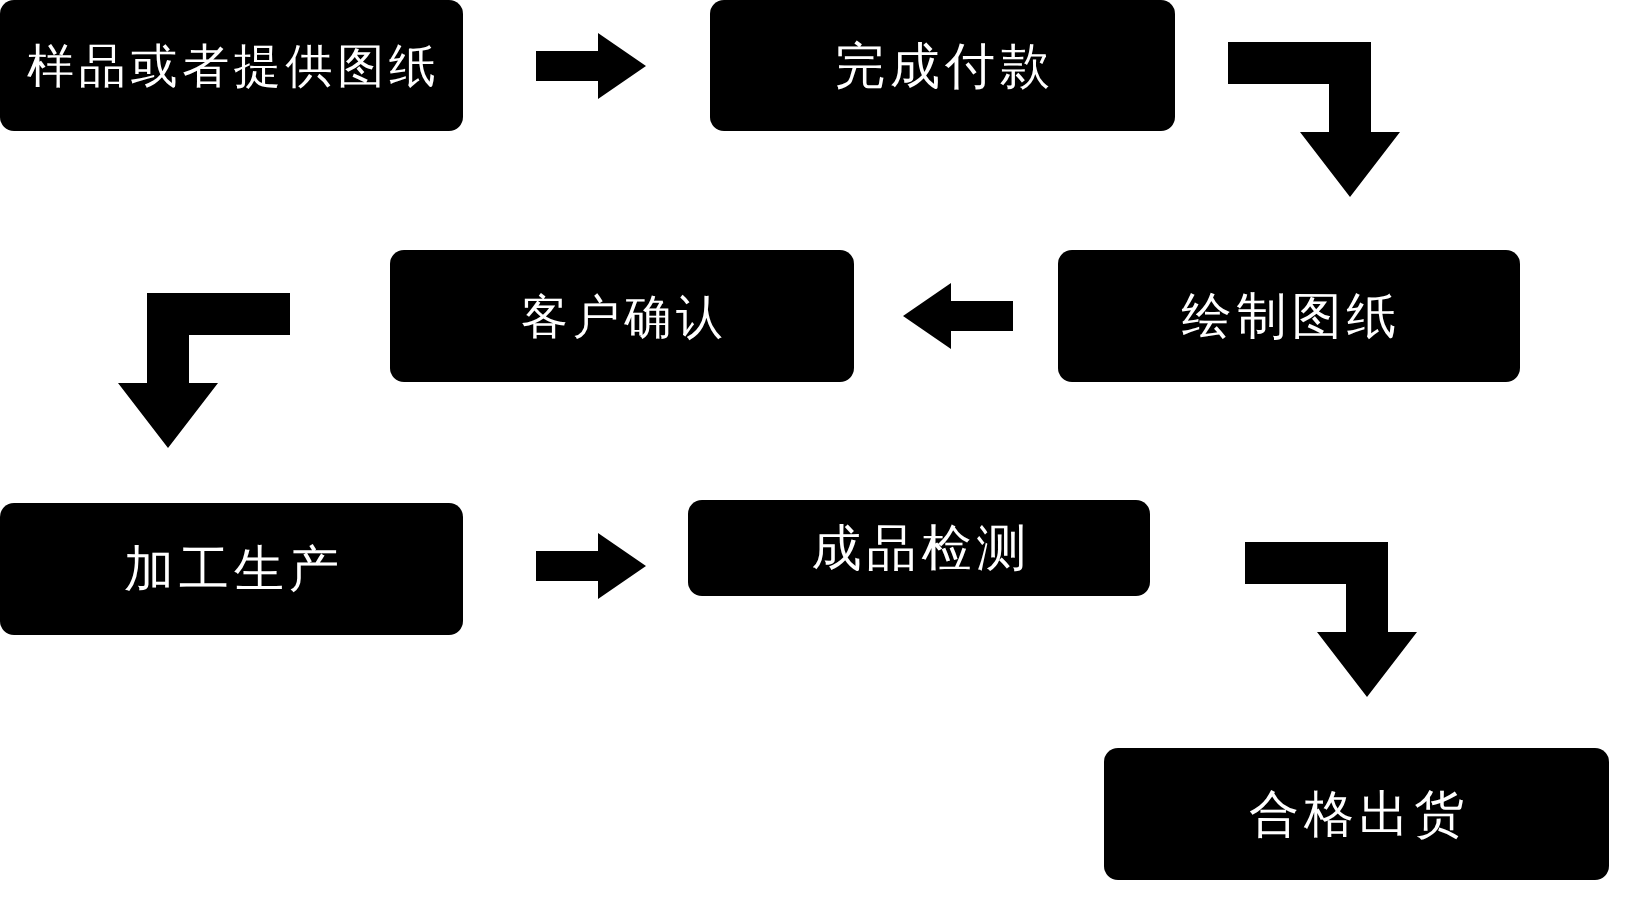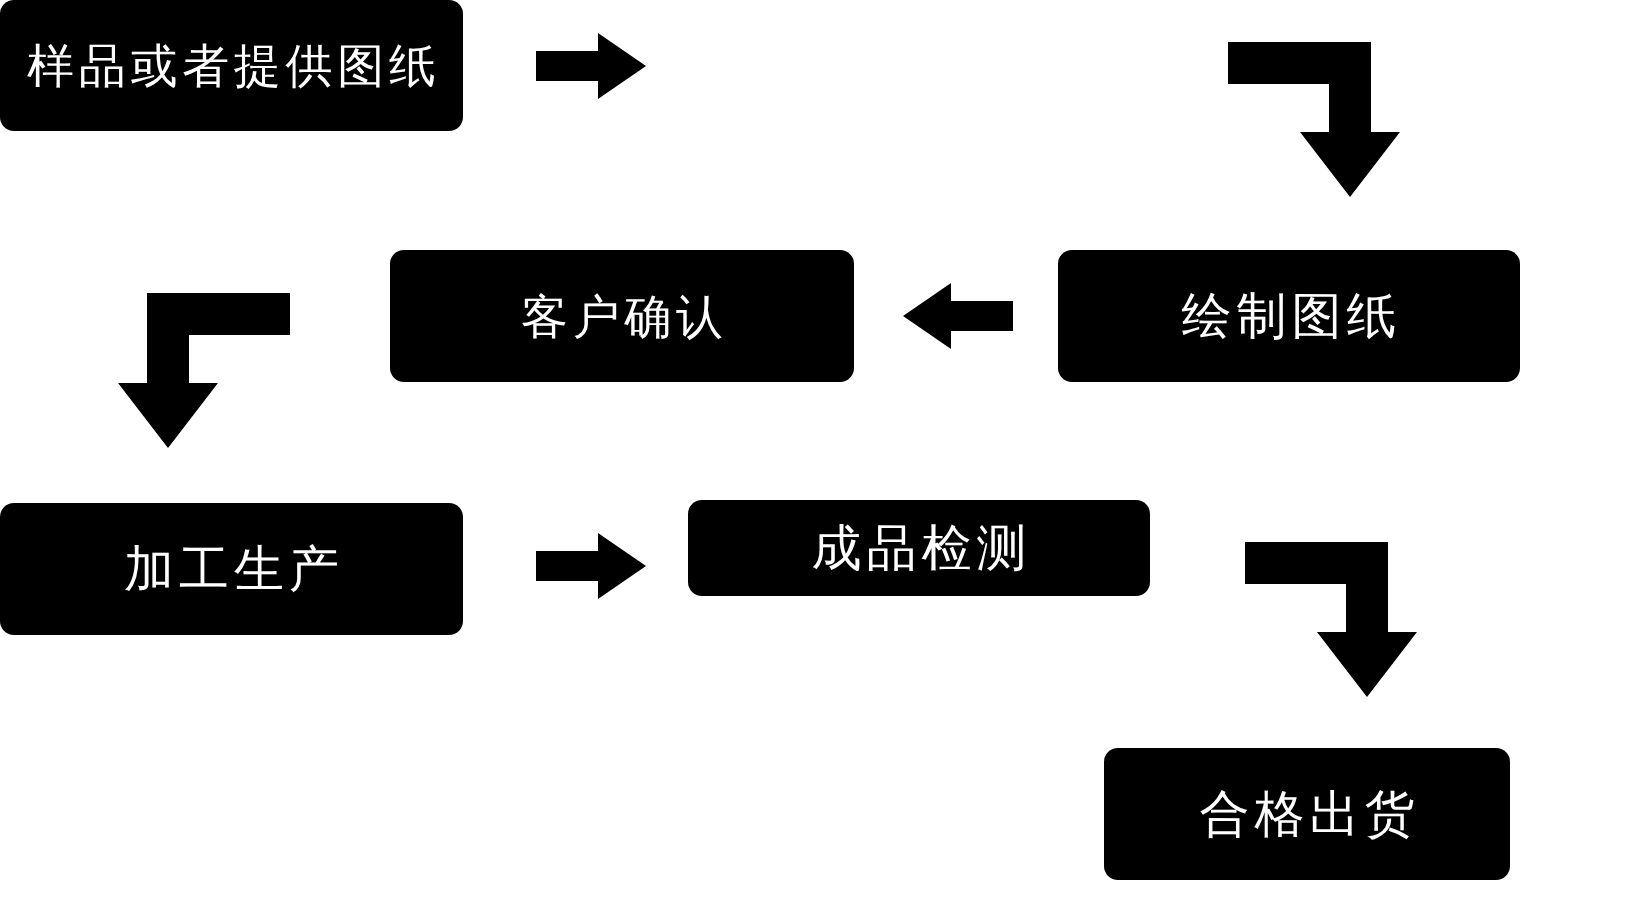--- a/index.html
+++ b/index.html
@@ -59,20 +59,23 @@
   <div class="node" style="left:0px; top:0px; width:463px; height:131px; font-size:47px;">
     <span class="node-label">样品或者提供图纸</span>
   </div>
 
   <div class="arrow" style="left:536px; top:33px; width:110px; height:66px;">
     <svg viewBox="0 0 110 66" preserveAspectRatio="none">
       <polygon points="0,18 62,18 62,0 110,33 62,66 62,48 0,48"></polygon>
     </svg>
   </div>
 
+  <div class="node" style="left:710px; top:0px; width:465px; height:131px; font-size:50px;">
+    <span class="node-label">完成付款</span>
+  </div>
 
   <div class="arrow" style="left:1228px; top:42px; width:172px; height:155px;">
     <svg viewBox="0 0 172 155" preserveAspectRatio="none">
       <path d="M 0 0 L 143 0 L 143 90 L 172 90 L 122 155 L 72 90 L 101 90 L 101 42 L 0 42 Z"></path>
     </svg>
   </div>
 
   <div class="arrow" style="left:118px; top:293px; width:172px; height:155px;">
     <svg viewBox="0 0 172 155" preserveAspectRatio="none">
       <path d="M 172 0 L 29 0 L 29 90 L 0 90 L 50 155 L 100 90 L 71 90 L 71 42 L 172 42 Z"></path>
@@ -106,17 +109,17 @@
   <div class="node" style="left:688px; top:500px; width:462px; height:96px; font-size:50px;">
     <span class="node-label">成品检测</span>
   </div>
 
   <div class="arrow" style="left:1245px; top:542px; width:172px; height:155px;">
     <svg viewBox="0 0 172 155" preserveAspectRatio="none">
       <path d="M 0 0 L 143 0 L 143 90 L 172 90 L 122 155 L 72 90 L 101 90 L 101 42 L 0 42 Z"></path>
     </svg>
   </div>
 
-  <div class="node" style="left:1104px; top:748px; width:406px; height:132px; font-size:50px;">
+  <div class="node" style="left:1104px; top:748px; width:505px; height:132px; font-size:50px;">
     <span class="node-label">合格出货</span>
   </div>
 
 </div>
 
 </body></html>

